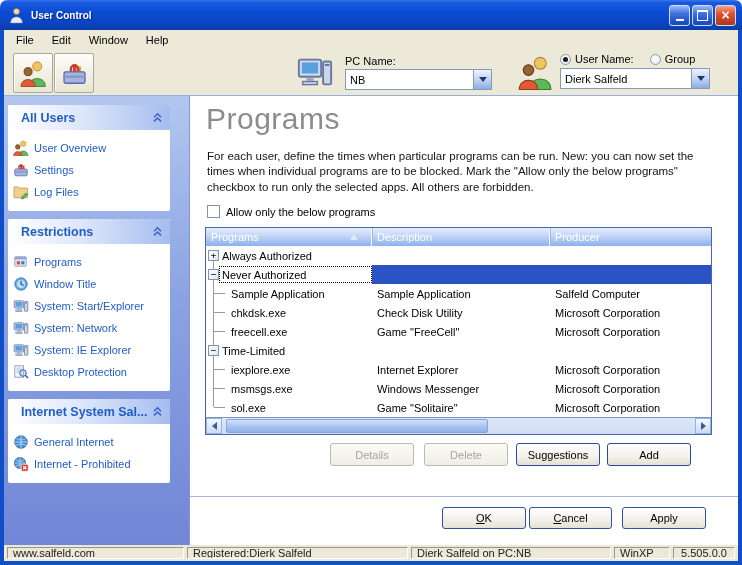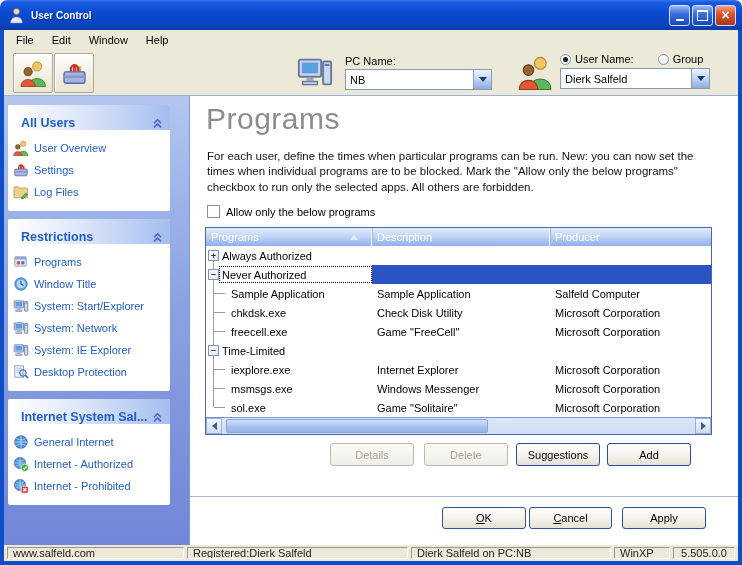--- a/index.html
+++ b/index.html
@@ -37,31 +37,31 @@
   .field-label{position:absolute;left:341px;top:6px;}
   .combo{position:absolute;height:21px;border:1px solid #7f9db9;background:#fff;display:flex;
     align-items:stretch;box-sizing:border-box;cursor:default;}
   #pc-combo{left:341px;top:20px;width:147px;}
   #user-combo{left:556px;top:19px;width:150px;}
   .combo-text{flex:1;display:flex;align-items:center;padding:0 4px;overflow:hidden;white-space:nowrap;}
   .combo-arrow{width:17px;border-left:1px solid #7f9db9;display:flex;align-items:center;justify-content:center;
     background:linear-gradient(180deg,#eef3fd 0%,#c3d4f5 50%,#8fabdf 100%);}
   .combo-arrow i{width:0;height:0;border-left:4px solid transparent;border-right:4px solid transparent;
     border-top:5px solid #1c3968;}
-  .radio-row{position:absolute;left:556px;top:4px;display:flex;align-items:center;gap:24px;}
+  .radio-row{position:absolute;left:556px;top:4px;display:flex;align-items:center;gap:16px;}
   .radio{display:flex;align-items:center;gap:4px;cursor:default;}
   .radio-circle{width:11px;height:11px;border-radius:50%;border:1px solid #7f9db9;box-sizing:border-box;
     background:radial-gradient(circle at 40% 35%,#fff,#e4e4e4);display:flex;align-items:center;justify-content:center;}
   .radio-circle.checked::after{content:"";width:5px;height:5px;border-radius:50%;background:#1a1a1a;}
   
   .body{flex:1;display:flex;border-top:1px solid #98aedd;min-height:0;}
   .sidebar{width:186px;border-right:1px solid #8098d8;box-sizing:border-box;padding-top:9px;
     background:linear-gradient(180deg,#b2c6ef 0%,#8ba3e2 45%,#7186d6 100%);}
   .panel{margin:0 0 8px 4px;width:162px;background:#fff;border-radius:2px;overflow:hidden;}
-  .panel-header{height:25px;display:flex;align-items:flex-end;padding:0 6px 0 13px;cursor:pointer;
+  .panel-header{height:25px;display:flex;align-items:center;padding:0 6px 0 13px;cursor:pointer;
     background:linear-gradient(90deg,#ffffff 0%,#dde7fa 45%,#a5bdef 100%);}
   .panel-title{flex:1;font-weight:bold;font-size:12.5px;color:#215dc6;white-space:nowrap;overflow:hidden;}
   .panel-chevron{width:13px;height:13px;display:flex;}
   .panel-list{padding:7px 2px 8px 5px;}
   .side-item{display:flex;align-items:center;gap:5px;height:22px;color:#215dc6;cursor:pointer;white-space:nowrap;}
   .side-item .icon{width:16px;height:16px;display:flex;flex:none;}
   .icon svg{width:100%;height:100%;}
   
   .main{flex:1;background:#fff;position:relative;overflow:hidden;}
   .page-title{position:absolute;left:16px;top:6px;font-size:30px;color:#8c8c8c;letter-spacing:0.5px;}
@@ -367,31 +367,20 @@
                     <path d="M1.7 8h12.6M8 1.7v12.6M3.4 4.4c2.6 2 6.6 2 9.2 0M3.4 11.6c2.6-2 6.6-2 9.2 0" stroke="#bcd9f0" stroke-width="0.9" fill="none"></path>
                   </svg>
                 </span>
                 <span>General Internet</span>
               </div>
               <div class="side-item">
                 <span class="icon">
                   <svg viewBox="0 0 16 16">
                     <circle cx="7" cy="7" r="5.6" fill="#4890d8" stroke="#204878" stroke-width="0.6"></circle>
                     <path d="M1.4 7h11.2M7 1.4v11.2M3 3.8c2.3 1.8 5.7 1.8 8 0M3 10.2c2.3-1.8 5.7-1.8 8 0" stroke="#bcd9f0" stroke-width="0.8" fill="none"></path>
-                    <circle cx="11.8" cy="11.8" r="3.7" fill="#38a838" stroke="#fff" stroke-width="0.7"></circle>
-                    <path d="M10 11.9l1.3 1.3 2.3-2.7" stroke="#fff" stroke-width="1.2" fill="none"></path>
-                  </svg>
-                </span>
-                <span>Internet - Authorized</span>
-              </div>
-              <div class="side-item">
-                <span class="icon">
-                  <svg viewBox="0 0 16 16">
-                    <circle cx="7" cy="7" r="5.6" fill="#4890d8" stroke="#204878" stroke-width="0.6"></circle>
-                    <path d="M1.4 7h11.2M7 1.4v11.2M3 3.8c2.3 1.8 5.7 1.8 8 0M3 10.2c2.3-1.8 5.7-1.8 8 0" stroke="#bcd9f0" stroke-width="0.8" fill="none"></path>
                     <rect x="8.3" y="8.3" width="6.9" height="6.9" rx="1.2" fill="#d83028" stroke="#fff" stroke-width="0.7"></rect>
                     <path d="M10.2 10.2l3.1 3.1M13.3 10.2l-3.1 3.1" stroke="#fff" stroke-width="1.3"></path>
                   </svg>
                 </span>
                 <span>Internet - Prohibited</span>
               </div>
             </div>
           </div>
         </div>
 

